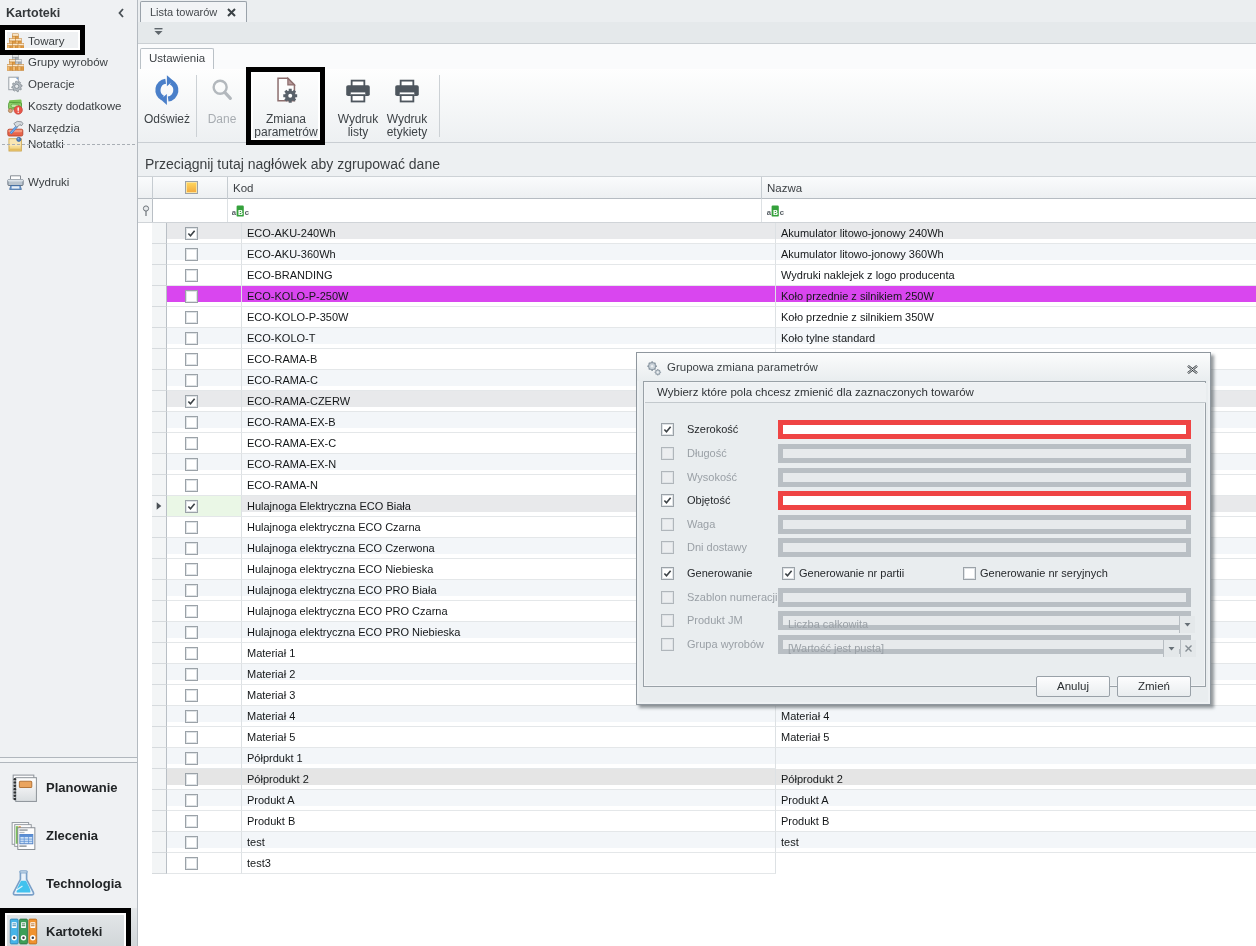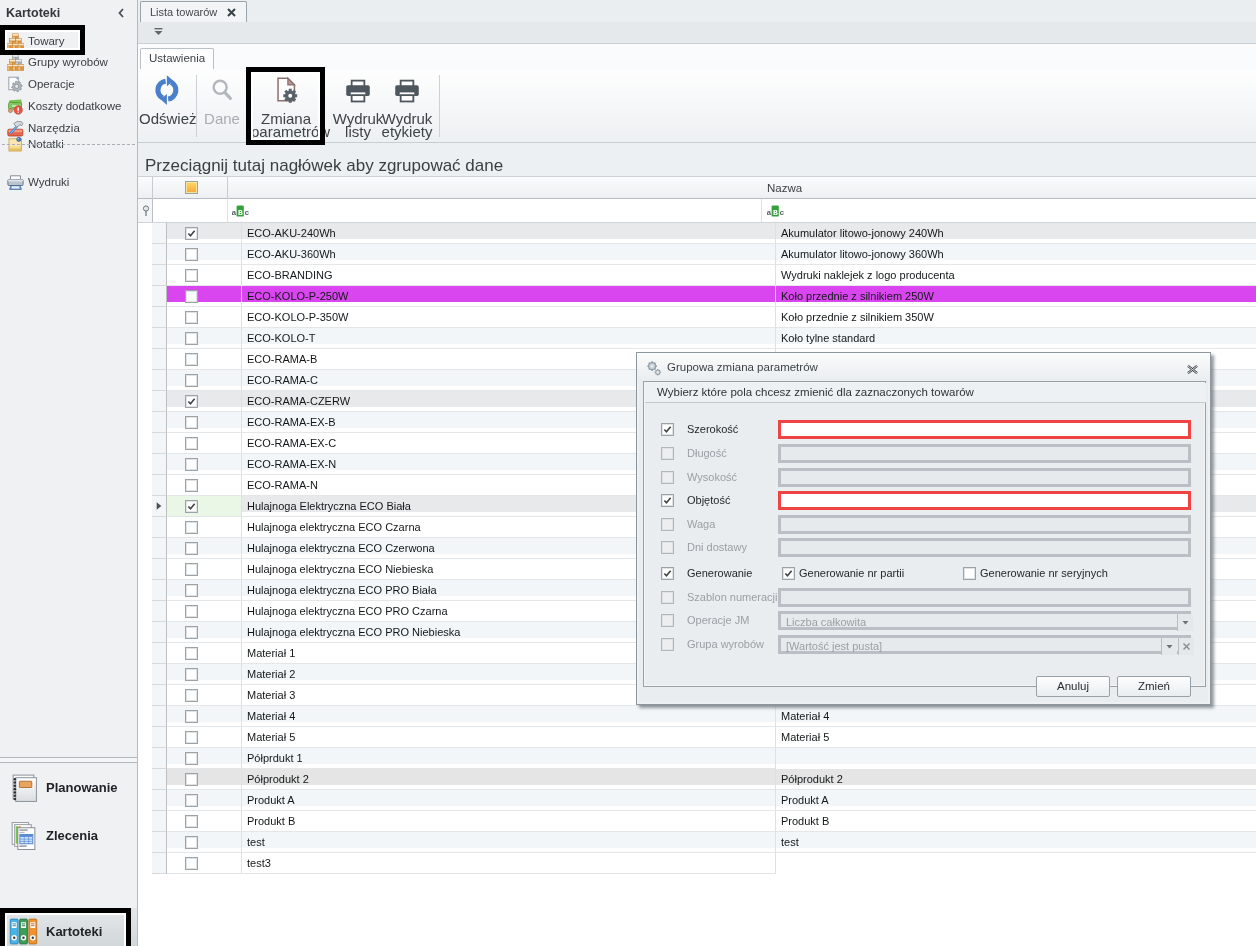--- a/index.html
+++ b/index.html
@@ -22,24 +22,24 @@
 #tab1{left:140px;top:1px;width:107px;height:21px;background:#f2f4f6;border:1px solid #9aa2aa;border-bottom:none;border-radius:2px 2px 0 0}
 #tab1 .t{position:absolute;left:9px;top:4px;font-size:11px;color:#44484c}
 #tab1 .x{position:absolute;left:86px;top:6px;width:9px;height:9px}
 #qstrip{left:138px;top:22px;width:1118px;height:22px;background:#e5e9eb;border-bottom:1px solid #cbd0d4}
 #qicon{left:154px;top:27px;width:9px;height:11px}
 #rtabrow{left:138px;top:44px;width:1118px;height:25px;background:#fafbfc}
 #rtab{left:140px;top:48px;width:74px;height:21px;background:#fdfdfe;border:1px solid #bac1c7;border-bottom:none;border-radius:2px 2px 0 0;font-size:11.5px;color:#3e4246;text-align:center;padding-top:3px}
 #ribbon{left:138px;top:69px;width:1118px;height:74px;background:linear-gradient(#fefefe,#edf0f2);border-bottom:1px solid #c9ced3}
 .rbtn{position:absolute;top:0;height:74px}
 .rbtn .ic{position:absolute;top:8px;left:50%;transform:translateX(-50%)}
-.rbtn .lb{position:absolute;top:44px;width:100%;text-align:center;font-size:15px;color:#3e4347;line-height:12.5px}
+.rbtn .lb{position:absolute;top:44px;width:100%;text-align:center;font-size:12px;color:#3e4347;line-height:12.5px}
 .rsep{position:absolute;top:6px;height:62px;width:1px;background:#ccd1d5}
 #gpanel{left:138px;top:143px;width:1118px;height:34px;background:#edf0f2;border-bottom:1px solid #cdd2d6}
-#gpanel .t{position:absolute;left:7px;top:13px;font-size:17px;color:#3b3f42}
+#gpanel .t{position:absolute;left:7px;top:13px;font-size:14px;color:#3b3f42}
 #ghead{left:138px;top:177px;width:1118px;height:22px;background:linear-gradient(#fafbfc,#edf0f2);border-bottom:1px solid #b6bcc2}
 #ghead .c{position:absolute;top:0;height:22px;border-right:1px solid #c6ccd1}
 #ghead .t{position:absolute;top:5px;left:5px;font-size:11.5px;color:#3b3f43}
 #gfilter{left:138px;top:199px;width:1118px;height:24px;background:#fff;border-bottom:1px solid #d0d4d8}
 .grow{left:152px;width:1118px;height:16px}
 .grow .ind{position:absolute;left:0;top:0;width:15px;height:21px;background:#f3f5f6;border-right:1px solid #b9bfc5;border-bottom:1px solid #d6dadd}
 .grow .c1{position:absolute;left:15px;top:0;width:75px;height:21px;border-right:1px solid #dde1e4;border-bottom:1px solid #e4e7e9}
 .grow .c2{position:absolute;left:90px;top:0;width:534px;height:21px;border-right:1px solid #dde1e4;border-bottom:1px solid #e4e7e9}
 .grow .c3{position:absolute;left:624px;top:0;width:494px;height:21px;border-bottom:1px solid #e4e7e9}
 .grow .tx{padding:4px 0 0 5px;font-size:11px;color:#141719;white-space:nowrap;overflow:hidden}
@@ -49,21 +49,21 @@
 #dlg{left:636px;top:352px;width:575px;height:353px;background:#e9edef;border:1px solid #8f979e;box-shadow:3px 3px 3px rgba(90,98,105,.65), inset 0 0 0 2px #eef1f3}
 #dlgtitle{position:absolute;left:0;top:0;width:100%;height:28px;background:linear-gradient(#fbfcfc,#e9edef)}
 #dlgico{position:absolute;left:9px;top:7px;width:17px;height:17px}
 #dlgtx{position:absolute;left:30px;top:8px;font-size:11.5px;color:#3d4245}
 #dlgx{position:absolute;left:550px;top:12px;width:11px;height:9px}
 #gbox{position:absolute;left:6px;top:28px;width:563px;height:306px;border:1px solid #99a1a7;box-shadow:inset 0 0 0 1px #f2f4f6}
 #gboxh{position:absolute;left:1px;top:1px;width:561px;height:20px;background:#eef1f3;border-bottom:1px solid #c3c9cd;font-size:11.5px;color:#2f3336;padding:3px 0 0 12px}
 .frow .lb{position:absolute;left:50px;font-size:11px;white-space:nowrap}
 .len{color:#26292c}
 .ldis{color:#9aa0a6}
-.inp{position:absolute;left:141px;width:413px;height:19px;background:#fff;border:3px solid #ef4444}
+.inp{position:absolute;left:141px;width:413px;height:19px;background:#fff;border:5px solid #ef4444}
 .inpd{background:#e7eaec;border-color:#b9bfc4}
 .inp .ph{font-size:11px;color:#9aa0a6;padding:2px 0 0 5px;white-space:nowrap;overflow:hidden}
 .dbtn{position:absolute;top:0;width:16px;height:17px;background:#e4e8ea;border-left:1px solid #b7bdc2}
 .dbtn svg{position:absolute;left:3px;top:4px;width:9px;height:9px}
 .btn{position:absolute;width:74px;height:21px;background:linear-gradient(#fdfdfe,#e9edef);border:1px solid #99a1a8;border-radius:2px;font-size:11.5px;color:#292d30;text-align:center;padding-top:3px}
 .ann{position:absolute;border:5px solid #000;box-shadow:inset 0 0 0 2px #fff}
 </style></head><body>
 <div id="app">
 
 <div id="sidebar" class="abs"></div>
@@ -247,20 +247,31 @@
             <circle cx="6.6" cy="10.2" r="1.25"></circle>
             <circle cx="6.6" cy="13.4" r="1.25"></circle>
             <circle cx="6.6" cy="16.6" r="1.25"></circle>
             <circle cx="6.6" cy="19.8" r="1.25"></circle>
             <circle cx="6.6" cy="23.0" r="1.25"></circle>
             <circle cx="6.6" cy="26.200000000000003" r="1.25"></circle>
           </g>
         </svg>
       </div>
       <div class="tx">Planowanie</div>
+    </div>
+<div class="abs bnav " style="top:860px">
+      <div class="ic">
+        <svg viewBox="0 0 30 30">
+          <path d="M12 3.5 H18 V11 L24.5 23.5 Q25.5 26 22.8 26 H7.2 Q4.5 26 5.5 23.5 L12 11 Z" fill="#eaf2fa" stroke="#7aa0c8" stroke-width="1.6"></path>
+          <path d="M9.2 19 L12.6 12.4 h4.8 L20.8 19 Q22.5 23.8 21 23.8 H9 Q7.5 23.8 9.2 19 Z" fill="#41c2ee"></path>
+          <path d="M8 21.5 L14 17.5" stroke="#fff" stroke-width="1.2" opacity="0.8"></path>
+          <rect x="11.4" y="2.8" width="7.2" height="2" rx="1" fill="#d7e4ef" stroke="#7aa0c8" stroke-width="0.9"></rect>
+        </svg>
+      </div>
+      <div class="tx">Technologia</div>
     </div>
 <div class="abs bnav sel" style="top:908px">
       <div class="ic">
         <svg viewBox="0 0 30 30">
           <rect x="2.2" y="3" width="7.6" height="24" rx="1" fill="#46b4e8" stroke="#2a7fb0" stroke-width="0.8"></rect>
           <rect x="3.6" y="6" width="4.8" height="5.5" rx="0.6" fill="#fff"></rect>
           <rect x="4.300000000000001" y="7.2" width="3.4" height="0.9" fill="#2a7fb0"></rect>
           <rect x="4.300000000000001" y="9" width="3.4" height="0.9" fill="#2a7fb0"></rect>
           <circle cx="6.0" cy="21" r="2.6" fill="#fff"></circle>
           <circle cx="6.0" cy="21" r="1.2" fill="#3a3e42"></circle>
@@ -362,20 +373,23 @@
       </div>
       <div class="lb" style="">Wydruk<br>etykiety</div>
     </div>
 <div class="abs rsep" style="left:439px;top:75px"></div>
 <div id="gpanel" class="abs">
       <div class="t">Przeciągnij tutaj nagłówek aby zgrupować dane</div>
     </div>
 <div id="ghead" class="abs">
       <div class="c" style="left:0;width:15px"></div>
       <div class="c" style="left:15px;width:75px"></div>
+      <div class="c" style="left:90px;width:534px">
+        <div class="t">Kod</div>
+      </div>
       <div class="c" style="left:624px;width:494px;border-right:none">
         <div class="t">Nazwa</div>
       </div>
     </div>
 <div class="abs" style="left:185px;top:181px;width:13px;height:13px;border:1px solid #9ba2a8;background:linear-gradient(#ffd95e,#f2a73d);box-shadow:inset 0 0 0 1px #fae3a0"></div>
 <div id="gfilter" class="abs">
       <div style="position:absolute;left:0;top:0;width:15px;height:23px;background:#f3f5f6;border-right:1px solid #b9bfc5"></div>
       <div style="position:absolute;left:15px;top:0;width:75px;height:23px;border-right:1px solid #dde1e4"></div>
       <div style="position:absolute;left:90px;top:0;width:534px;height:23px;border-right:1px solid #dde1e4"></div>
     </div>
@@ -835,21 +849,21 @@
 <div class="cb" style="left:326px;top:214px;width:13px;height:13px"></div>
 <div class="lb len" style="left:343px;top:214px">Generowanie nr seryjnych</div>
 </div>
 <div class="frow">
 <div class="cb cbd" style="left:24px;top:238px;width:13px;height:13px"></div>
 <div class="lb ldis" style="top:238px">Szablon numeracji</div>
 <div class="inp inpd" style="top:235px"></div>
 </div>
 <div class="frow">
 <div class="cb cbd" style="left:24px;top:261px;width:13px;height:13px"></div>
-<div class="lb ldis" style="top:261px">Operacje JM</div>
+<div class="lb ldis" style="top:261px">Produkt JM</div>
 <div class="inp inpd" style="top:258px">
           <div class="ph">Liczba całkowita</div>
           <div class="dbtn" style="left:396px">
             <svg viewBox="0 0 9 9">
               <path d="M1.5 3 h6 l-3 3.6 z" fill="#677077"></path>
             </svg>
           </div>
         </div>
 </div>
 <div class="frow">

